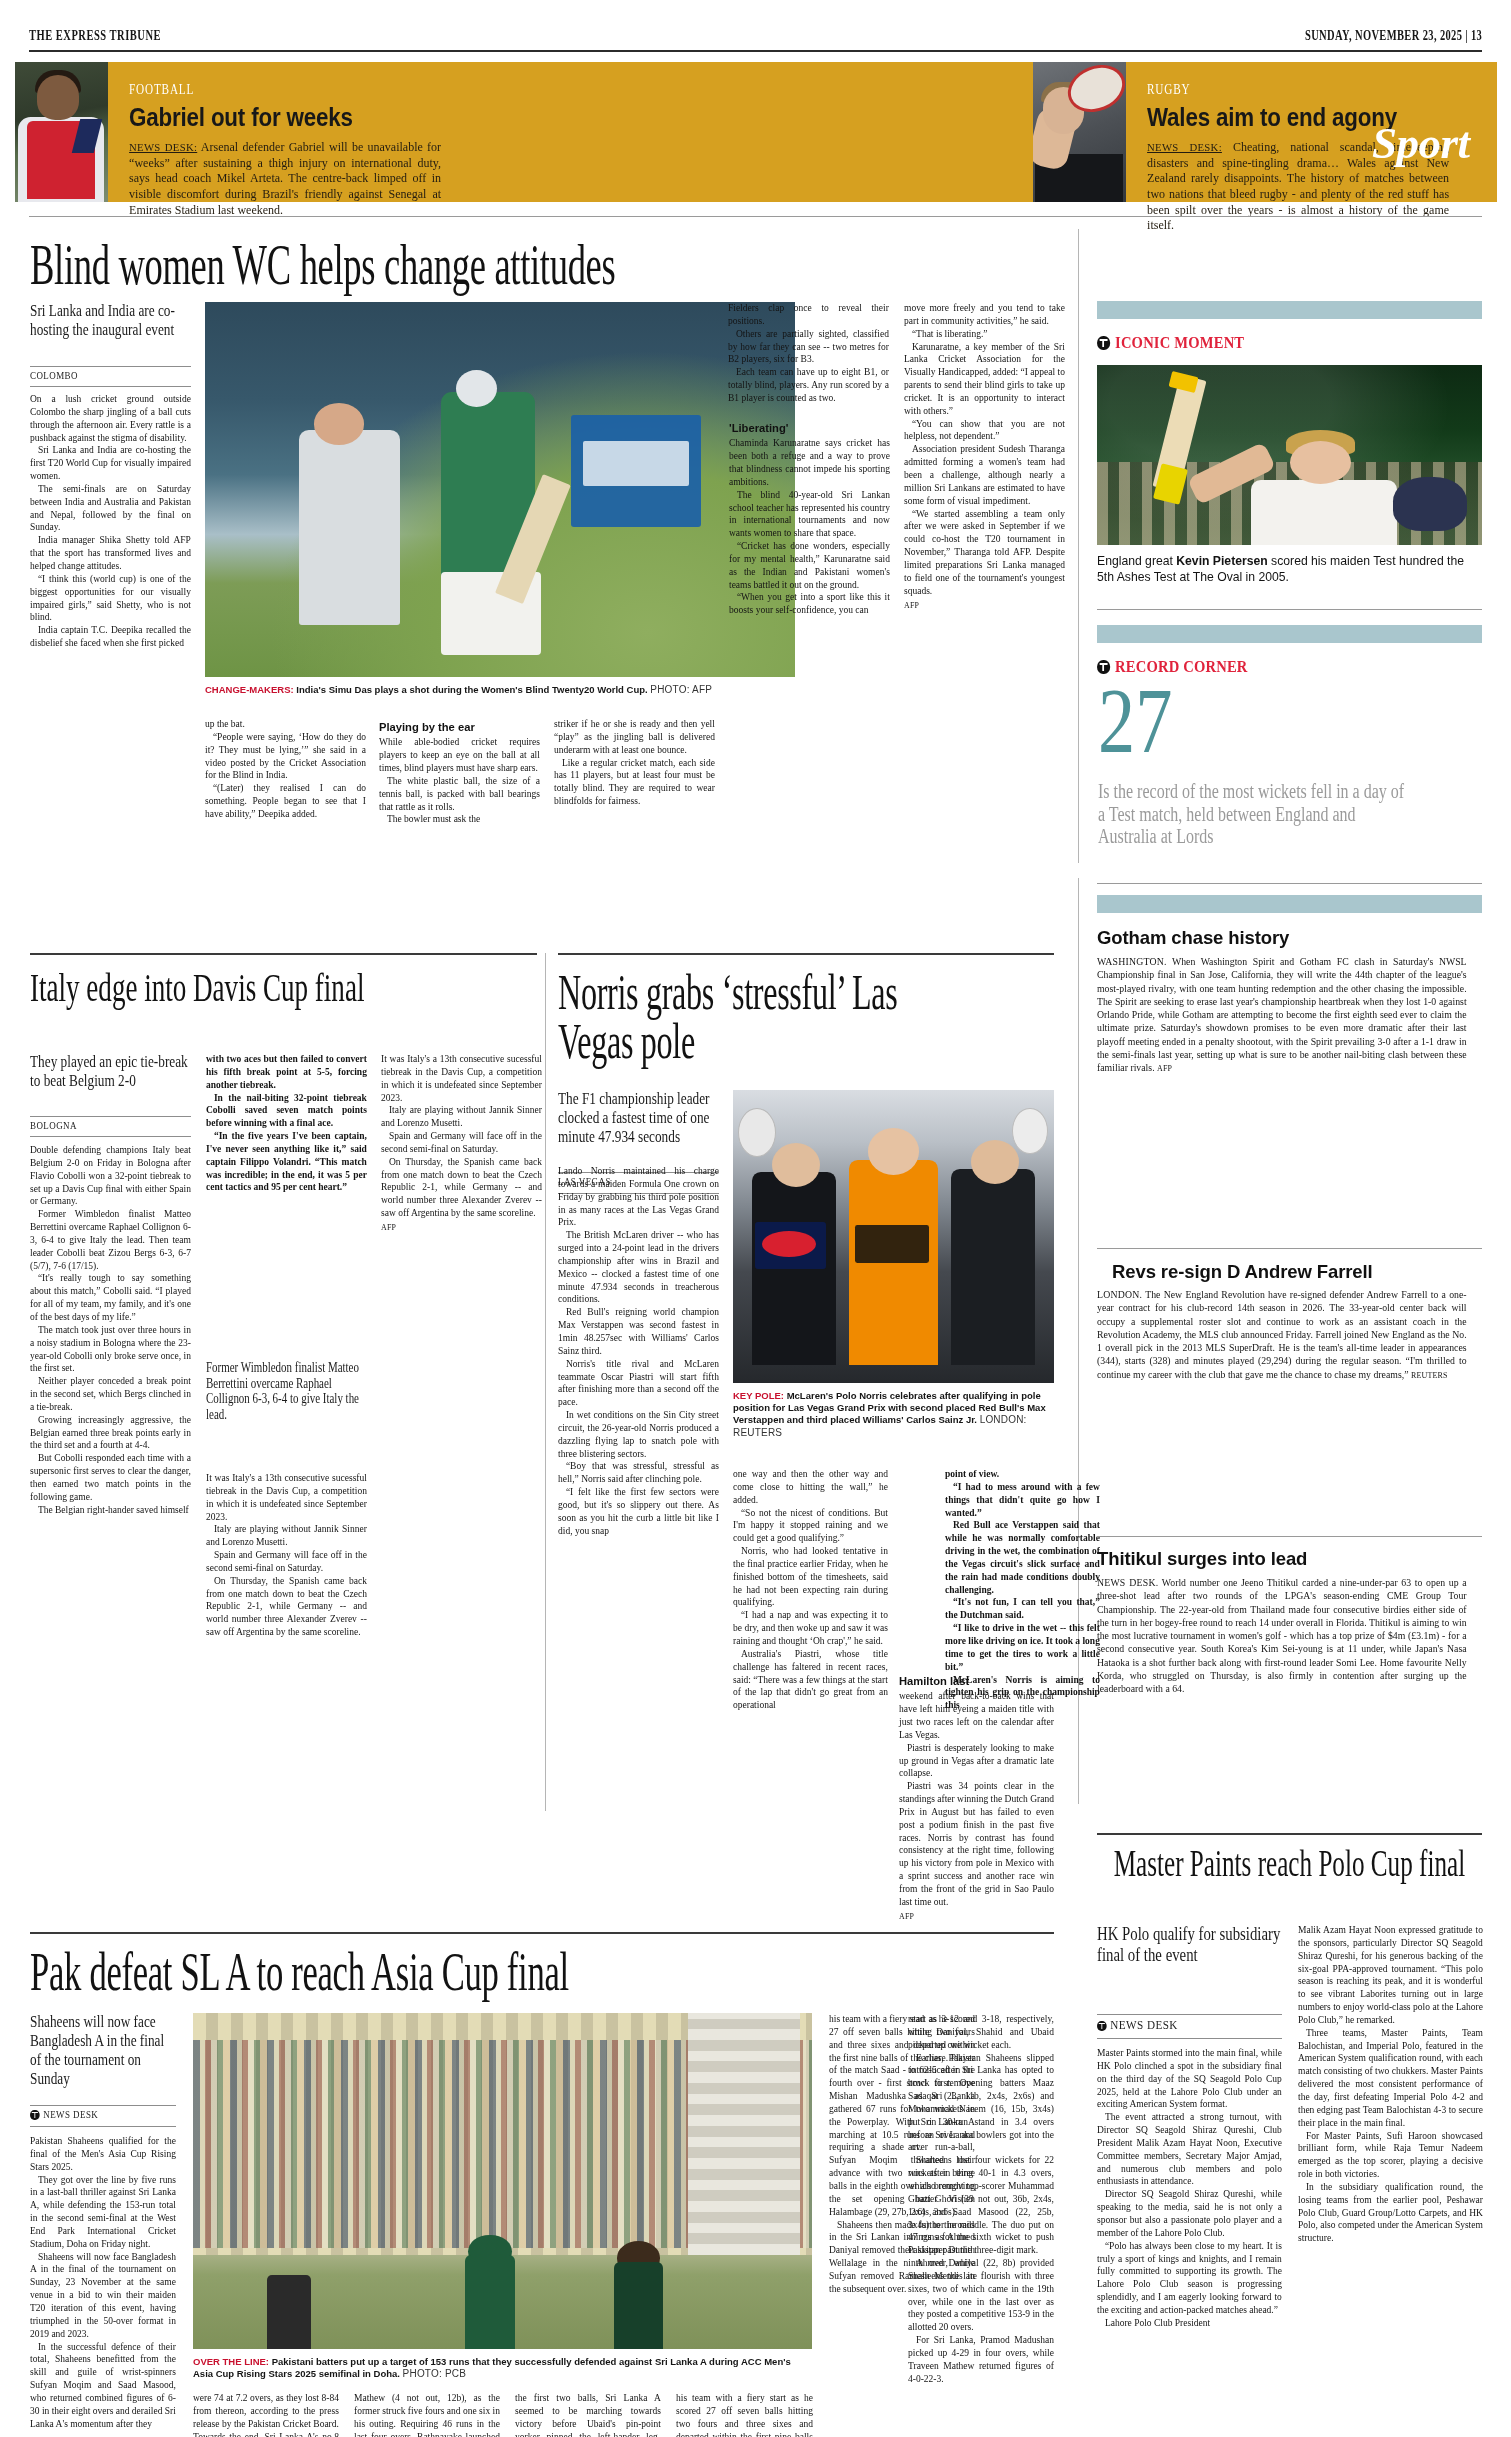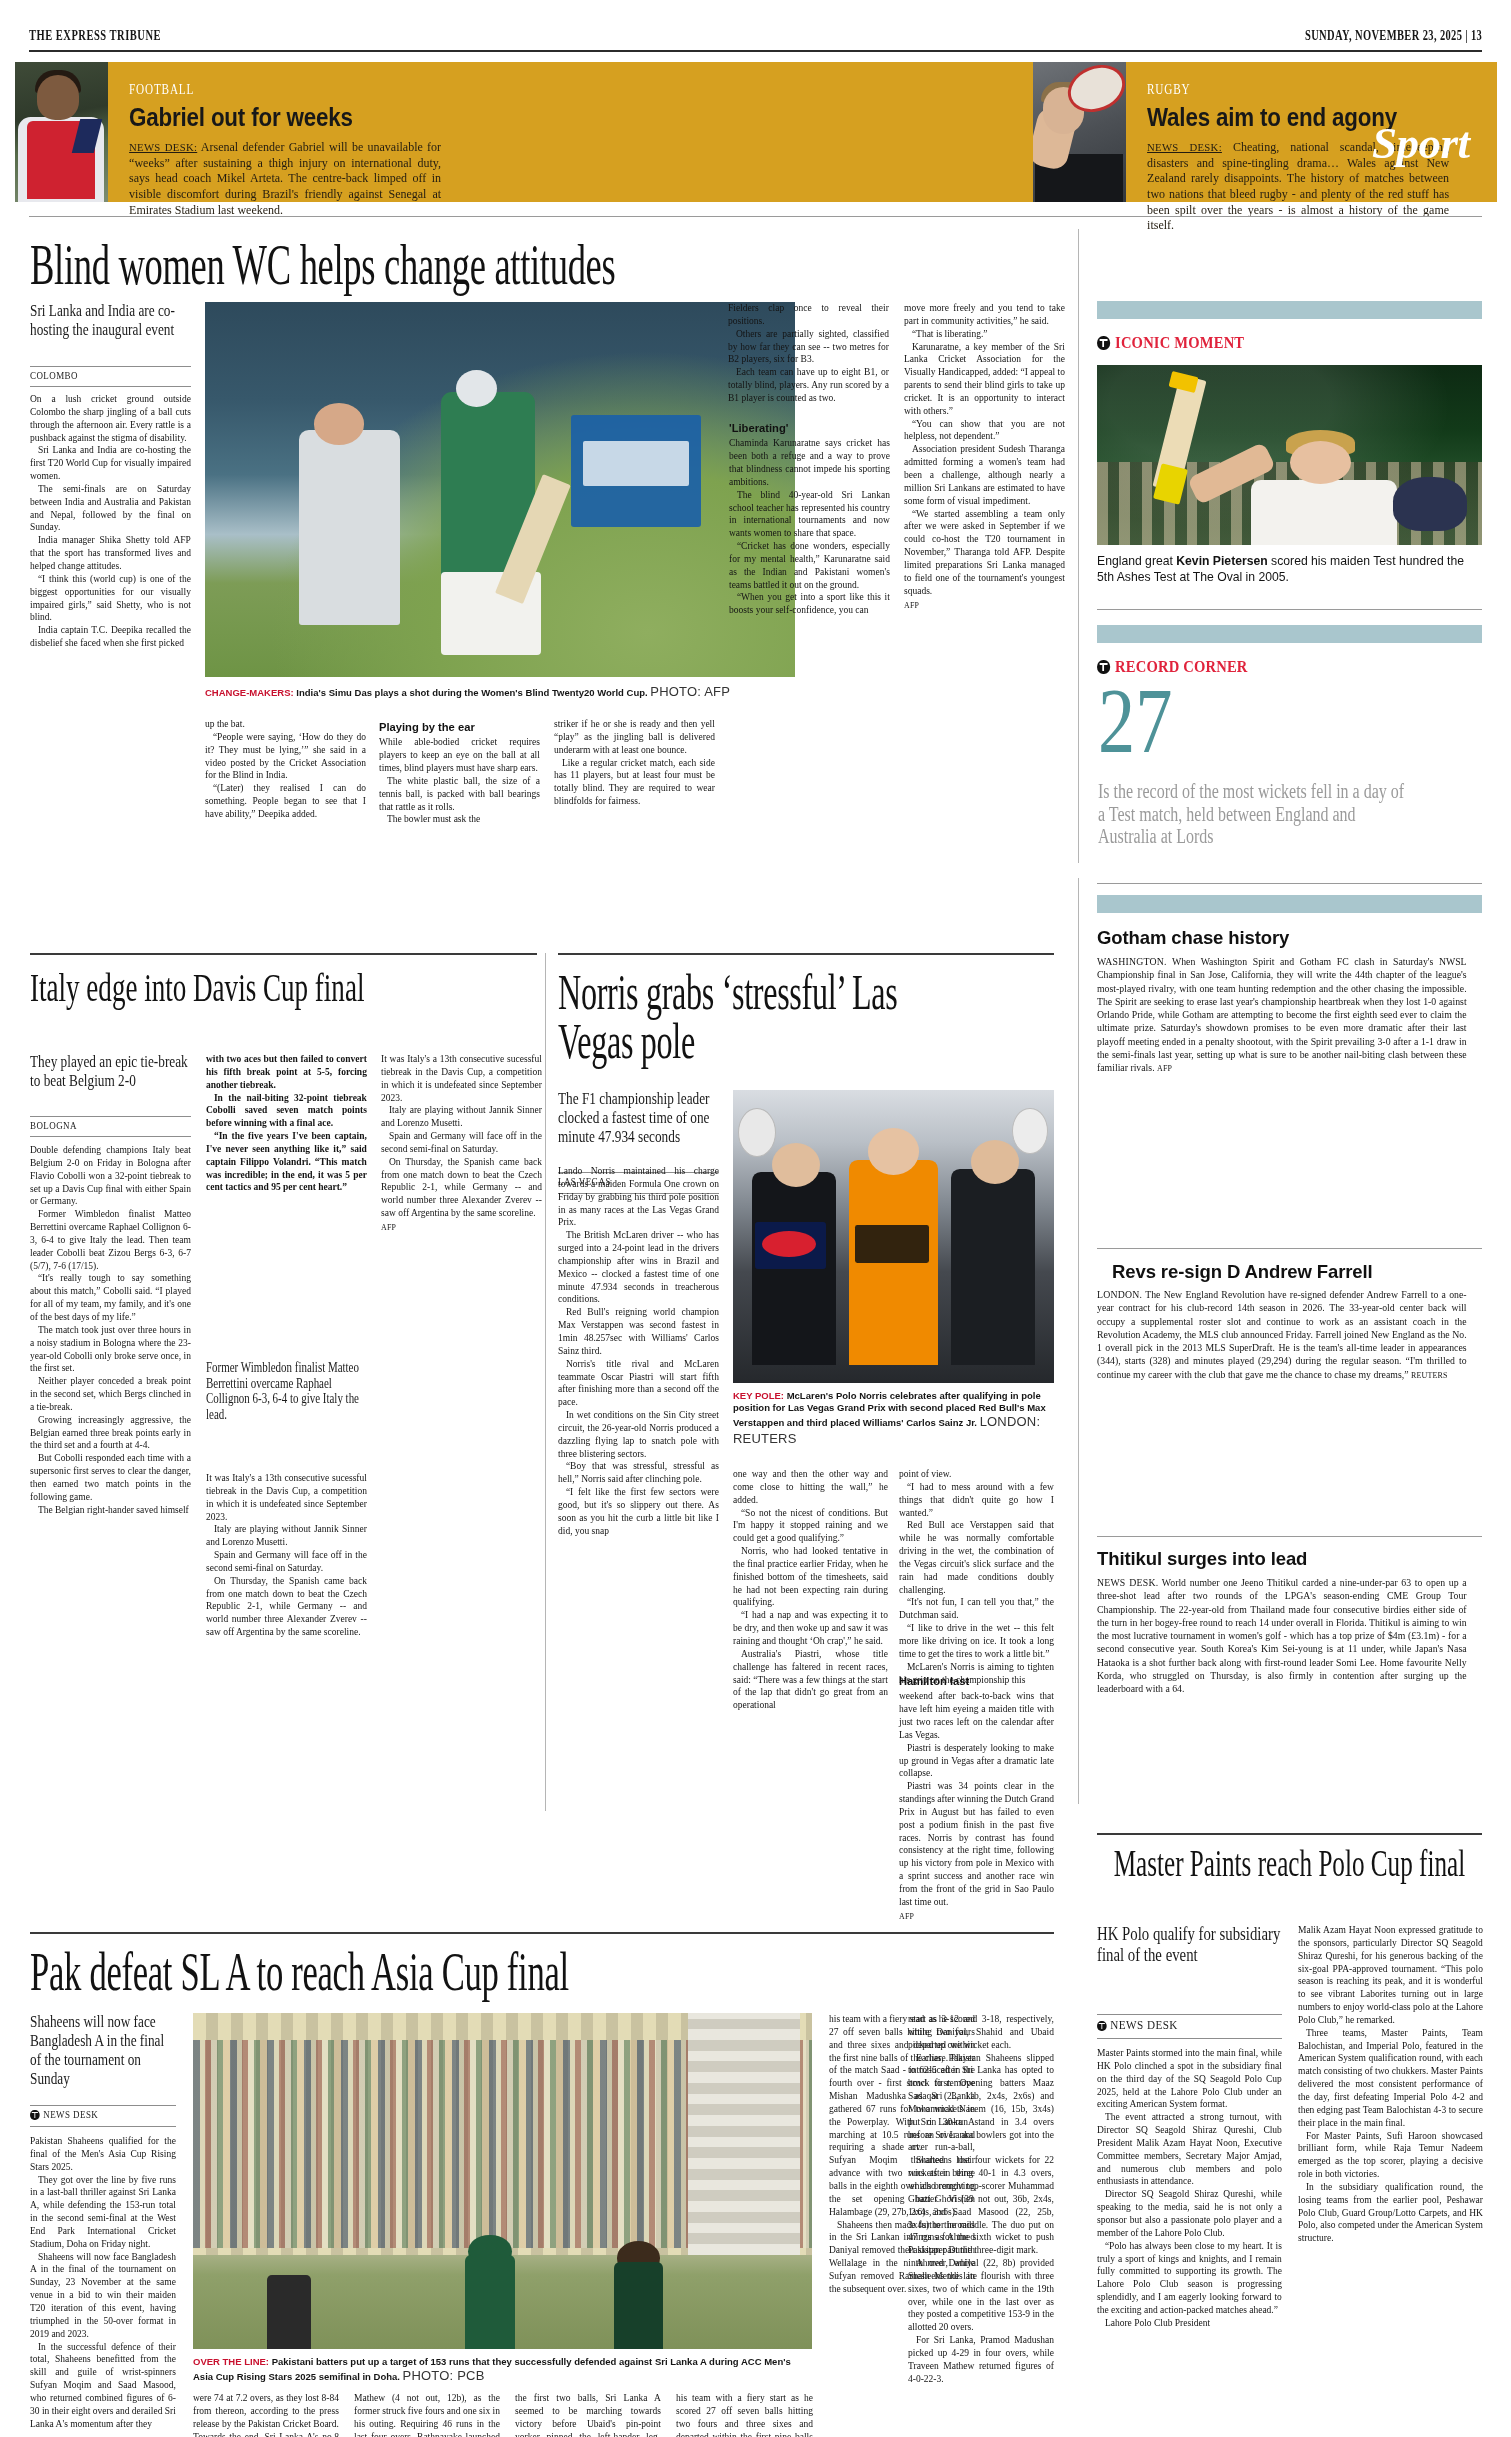--- a/index.html
+++ b/index.html
@@ -134,21 +134,21 @@
     color: #111; margin: 2.9px 0 3.4px 0;
   }
 
   
   .photo { position: absolute; overflow: hidden; }
   .cap {
     position: absolute; font-family: "Liberation Sans", sans-serif;
     font-size: 9.5px; line-height: 1.27; color: #151515;
   }
   .cap b.red { color: #c8102e; font-weight: 700; }
-  .cap .credit { font-size: 13px; letter-spacing: 0.2px; color: #333; font-variant: small-caps; }
+  .cap .credit { font-size: 10px; letter-spacing: 0.2px; color: #333; font-variant: small-caps; }
 
   
   .pic-cricket {
     background:
       radial-gradient(ellipse at 75% 88%, #8fae5f 0%, #7ea24f 34%, transparent 60%),
       linear-gradient(180deg,#2e4a5c 0%,#37586b 26%,#4a7183 46%,#a9bfc8 62%,#7d9c56 75%,#6e9445 100%);
   }
   .cr-batter { position:absolute; left:40%; top:24%; width:16%; height:62%; background:#2e7d52; border-radius:10.7px 10.7px 3.9px 3.9px; }
   .cr-head   { position:absolute; left:42.5%; top:18%; width:7%; height:10%; border-radius:50%; background:#e2e6e9; }
   .cr-pad    { position:absolute; left:40%; top:72%; width:17%; height:22%; background:#f2f2ee; border-radius:3.9px; }
@@ -517,21 +517,21 @@
 
 <div style="position:absolute; left:733px; top:1468px; width:155px;">
   <div class="col-text" id="f1-c2">
       <p class="noind">one way and then the other way and come close to hitting the wall,” he added.</p>
       <p>“So not the nicest of conditions. But I'm happy it stopped raining and we could get a good qualifying.”</p>
       <p>Norris, who had looked tentative in the final practice earlier Friday, when he finished bottom of the timesheets, said he had not been expecting rain during qualifying.</p>
       <p>“I had a nap and was expecting it to be dry, and then woke up and saw it was raining and thought ‘Oh crap',” he said.</p>
       <p>Australia's Piastri, whose title challenge has faltered in recent races, said: “There was a few things at the start of the lap that didn't go great from an operational</p>
     </div>
 </div>
-<div style="position:absolute; left:899px; top:1468px; width:155px;">
+<div style="position:absolute; left:945px; top:1468px; width:155px;font-weight:bold;">
   <div class="col-text" id="f1-c3">
       <p class="noind">point of view.</p>
       <p>“I had to mess around with a few things that didn't quite go how I wanted.”</p>
       <p>Red Bull ace Verstappen said that while he was normally comfortable driving in the wet, the combination of the Vegas circuit's slick surface and the rain had made conditions doubly challenging.</p>
       <p>“It's not fun, I can tell you that,” the Dutchman said.</p>
       <p>“I like to drive in the wet -- this felt more like driving on ice. It took a long time to get the tires to work a little bit.”</p>
       <p>McLaren's Norris is aiming to tighten his grip on the championship this</p>
     </div>
 </div>
 <div style="position:absolute; left:899px; top:1672px; width:155px;">

